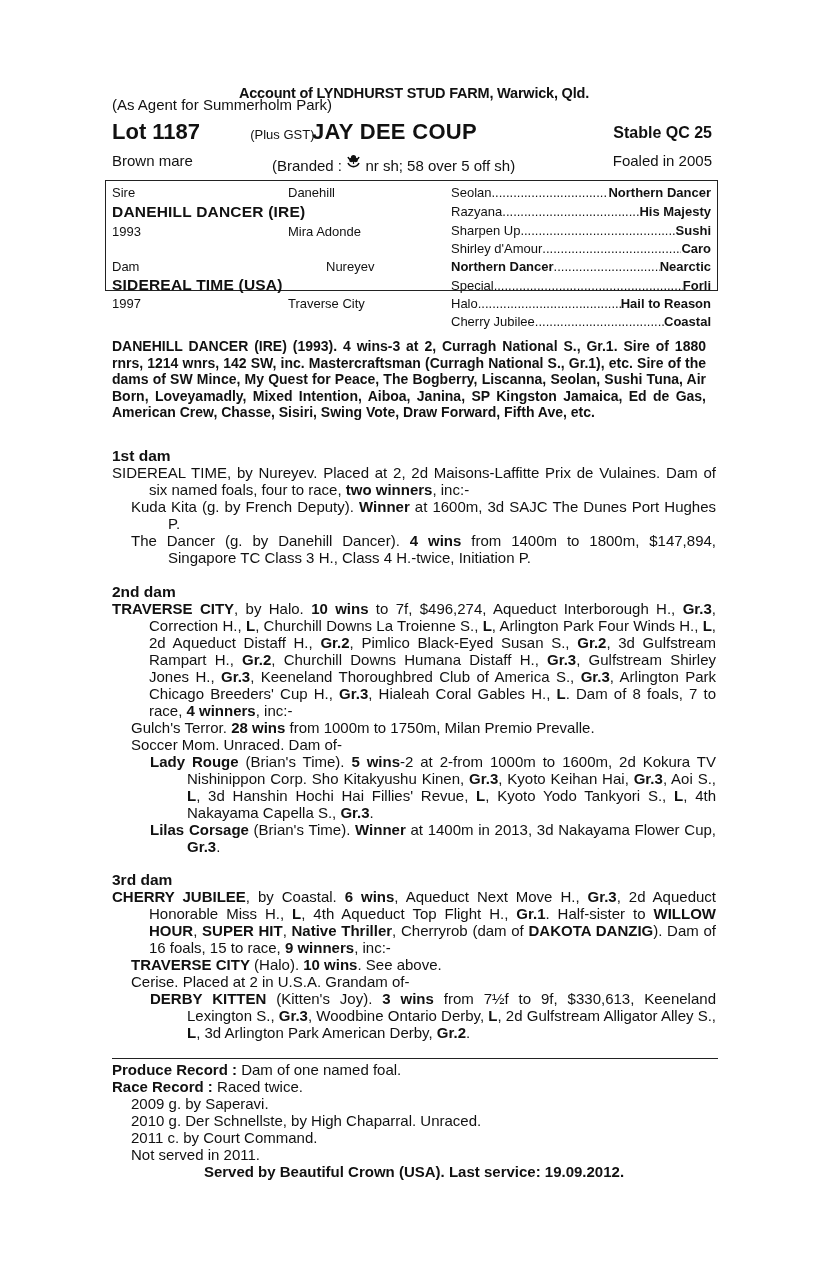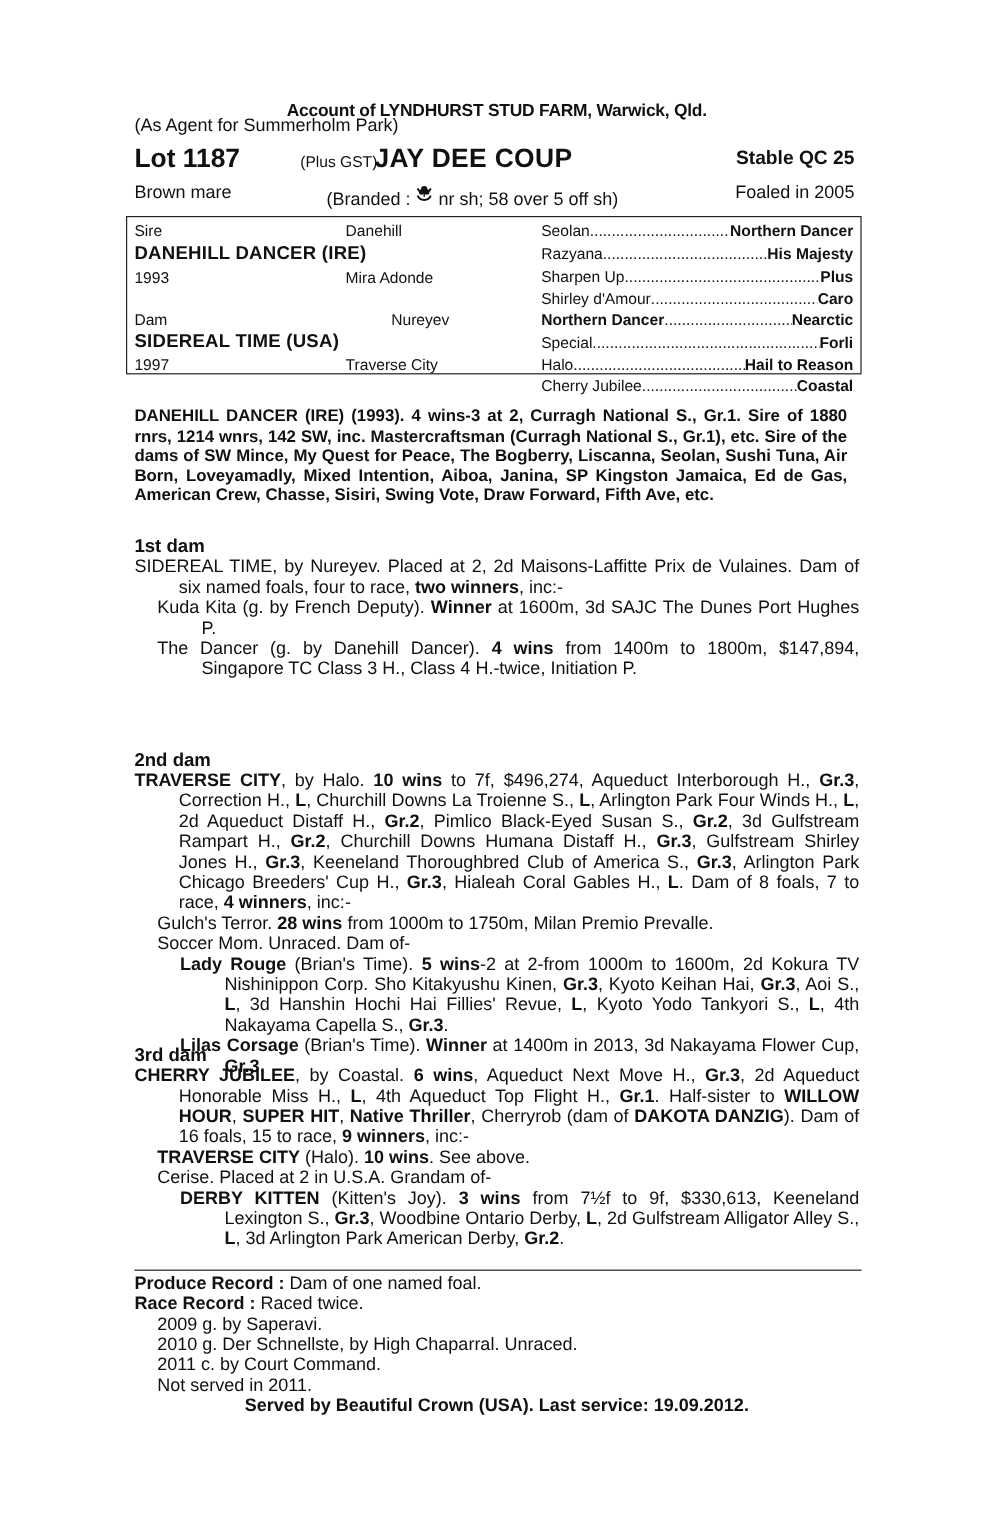--- a/index.html
+++ b/index.html
@@ -10,21 +10,21 @@
   .lotline { position: absolute; top: 119px; left: 0; width: 604px; height: 28px; }
   .lot { position: absolute; left: 0; top: 0; font-weight: 900; font-size: 22px; }
   .lot .plus { font-weight: normal; font-size: 13px; margin-left: 44px; }
   .horse { position: absolute; left: 200px; top: 0; font-weight: 900; font-size: 22px; letter-spacing: 0.3px; }
   .stable { position: absolute; right: 4px; top: 5px; font-weight: 900; font-size: 16px; }
   .subline { position: absolute; top: 152px; left: 0; width: 604px; font-size: 15px; }
   .subline .colour { position: absolute; left: 0; }
   .subline .brand { position: absolute; left: 160px; }
   .subline .foaled { position: absolute; right: 4px; }
   .brand-icon { display: inline-block; width: 15px; height: 16px; vertical-align: 3px; }
-  .ped { position: absolute; top: 180px; left: -7px; width: 613px; height: 132px; border: 1.5px solid #222; box-sizing: border-box; }
+  .ped { position: absolute; top: 180px; left: -7px; width: 613px; height: 111px; border: 1.5px solid #222; box-sizing: border-box; }
   .ped .c { position: absolute; font-size: 13px; white-space: nowrap; }
   .ped .big { font-weight: 900; font-size: 15.5px; letter-spacing: 0.2px; }
   .ped .gp { position: absolute; left: 345px; width: 260px; font-size: 13px; display: flex; white-space: nowrap; }
   .gp .a { flex: 0 0 auto; }
   .gp .dots { flex: 1 1 auto; overflow: hidden; }
   .gp .dots::before { content: "................................................................................................................"; letter-spacing: 0px; }
   .gp .b { flex: 0 0 auto; }
   .gp .bold { font-weight: 900; }
   .sireblurb { position: absolute; top: 338px; left: 0; width: 594px; font-weight: 900; font-size: 14px; line-height: 16.6px; text-align: justify; text-align-last: left; }
   .sec { position: absolute; left: 0; width: 604px; font-size: 15px; line-height: 17px; }
@@ -93,21 +93,21 @@
           <span class="b bold">Northern Dancer</span>
         </div>
         <div class="gp" style="top: 23px;">
           <span class="a">Razyana</span>
           <span class="dots"></span>
           <span class="b">His Majesty</span>
         </div>
         <div class="gp" style="top: 42px;">
           <span class="a">Sharpen Up</span>
           <span class="dots"></span>
-          <span class="b">Plus</span>
+          <span class="b">Sushi</span>
         </div>
         <div class="gp" style="top: 60px;">
           <span class="a">Shirley d'Amour</span>
           <span class="dots"></span>
           <span class="b">Caro</span>
         </div>
         <div class="gp" style="top: 78px;">
           <span class="a bold">Northern Dancer</span>
           <span class="dots"></span>
           <span class="b">Nearctic</span>
@@ -132,21 +132,21 @@
 
   <div class="sireblurb">DANEHILL DANCER (IRE) (1993). 4 wins-3 at 2, Curragh National S., Gr.1. Sire of 1880 rnrs, 1214 wnrs, 142 SW, inc. Mastercraftsman (Curragh National S., Gr.1), etc. Sire of the dams of SW Mince, My Quest for Peace, The Bogberry, Liscanna, Seolan, Sushi Tuna, Air Born, Loveyamadly, Mixed Intention, Aiboa, Janina, SP Kingston Jamaica, Ed de Gas, American Crew, Chasse, Sisiri, Swing Vote, Draw Forward, Fifth Ave, etc.</div>
 
   <div id="sections">
       <div class="sec" style="top: 447px;">
         <div class="title">1st dam</div>
         <div class="para ind0"><span>SIDEREAL TIME, by Nureyev. Placed at 2, 2d Maisons-Laffitte Prix de Vulaines. Dam of six named foals, four to race, </span><span class="b">two winners</span><span>, inc:-</span></div>
         <div class="para ind1"><span>Kuda Kita (g. by French Deputy). </span><span class="b">Winner</span><span> at 1600m, 3d SAJC The Dunes Port Hughes P.</span></div>
         <div class="para ind1"><span>The Dancer (g. by Danehill Dancer). </span><span class="b">4 wins</span><span> from 1400m to 1800m, $147,894, Singapore TC Class 3 H., Class 4 H.-twice, Initiation P.</span></div>
       </div>
-      <div class="sec" style="top: 583px; margin-top: 42px;">
+      <div class="sec" style="top: 583px;">
         <div class="title">2nd dam</div>
         <div class="para ind0"><span class="b">TRAVERSE CITY</span><span>, by Halo. </span><span class="b">10 wins</span><span> to 7f, $496,274, Aqueduct Interborough H., </span><span class="b">Gr.3</span><span>, Correction H., </span><span class="b">L</span><span>, Churchill Downs La Troienne S., </span><span class="b">L</span><span>, Arlington Park Four Winds H., </span><span class="b">L</span><span>, 2d Aqueduct Distaff H., </span><span class="b">Gr.2</span><span>, Pimlico Black-Eyed Susan S., </span><span class="b">Gr.2</span><span>, 3d Gulfstream Rampart H., </span><span class="b">Gr.2</span><span>, Churchill Downs Humana Distaff H., </span><span class="b">Gr.3</span><span>, Gulfstream Shirley Jones H., </span><span class="b">Gr.3</span><span>, Keeneland Thoroughbred Club of America S., </span><span class="b">Gr.3</span><span>, Arlington Park Chicago Breeders' Cup H., </span><span class="b">Gr.3</span><span>, Hialeah Coral Gables H., </span><span class="b">L</span><span>. Dam of 8 foals, 7 to race, </span><span class="b">4 winners</span><span>, inc:-</span></div>
         <div class="para ind1"><span>Gulch's Terror. </span><span class="b">28 wins</span><span> from 1000m to 1750m, Milan Premio Prevalle.</span></div>
         <div class="para ind1"><span>Soccer Mom. Unraced. Dam of-</span></div>
         <div class="para ind2"><span class="b">Lady Rouge</span><span> (Brian's Time). </span><span class="b">5 wins</span><span>-2 at 2-from 1000m to 1600m, 2d Kokura TV Nishinippon Corp. Sho Kitakyushu Kinen, </span><span class="b">Gr.3</span><span>, Kyoto Keihan Hai, </span><span class="b">Gr.3</span><span>, Aoi S., </span><span class="b">L</span><span>, 3d Hanshin Hochi Hai Fillies' Revue, </span><span class="b">L</span><span>, Kyoto Yodo Tankyori S., </span><span class="b">L</span><span>, 4th Nakayama Capella S., </span><span class="b">Gr.3</span><span>.</span></div>
         <div class="para ind2"><span class="b">Lilas Corsage</span><span> (Brian's Time). </span><span class="b">Winner</span><span> at 1400m in 2013, 3d Nakayama Flower Cup, </span><span class="b">Gr.3</span><span>.</span></div>
       </div>
       <div class="sec" style="top: 871px;">
         <div class="title">3rd dam</div>
         <div class="para ind0"><span class="b">CHERRY JUBILEE</span><span>, by Coastal. </span><span class="b">6 wins</span><span>, Aqueduct Next Move H., </span><span class="b">Gr.3</span><span>, 2d Aqueduct Honorable Miss H., </span><span class="b">L</span><span>, 4th Aqueduct Top Flight H., </span><span class="b">Gr.1</span><span>. Half-sister to </span><span class="b">WILLOW HOUR</span><span>, </span><span class="b">SUPER HIT</span><span>, </span><span class="b">Native Thriller</span><span>, Cherryrob (dam of </span><span class="b">DAKOTA DANZIG</span><span>). Dam of 16 foals, 15 to race, </span><span class="b">9 winners</span><span>, inc:-</span></div>

